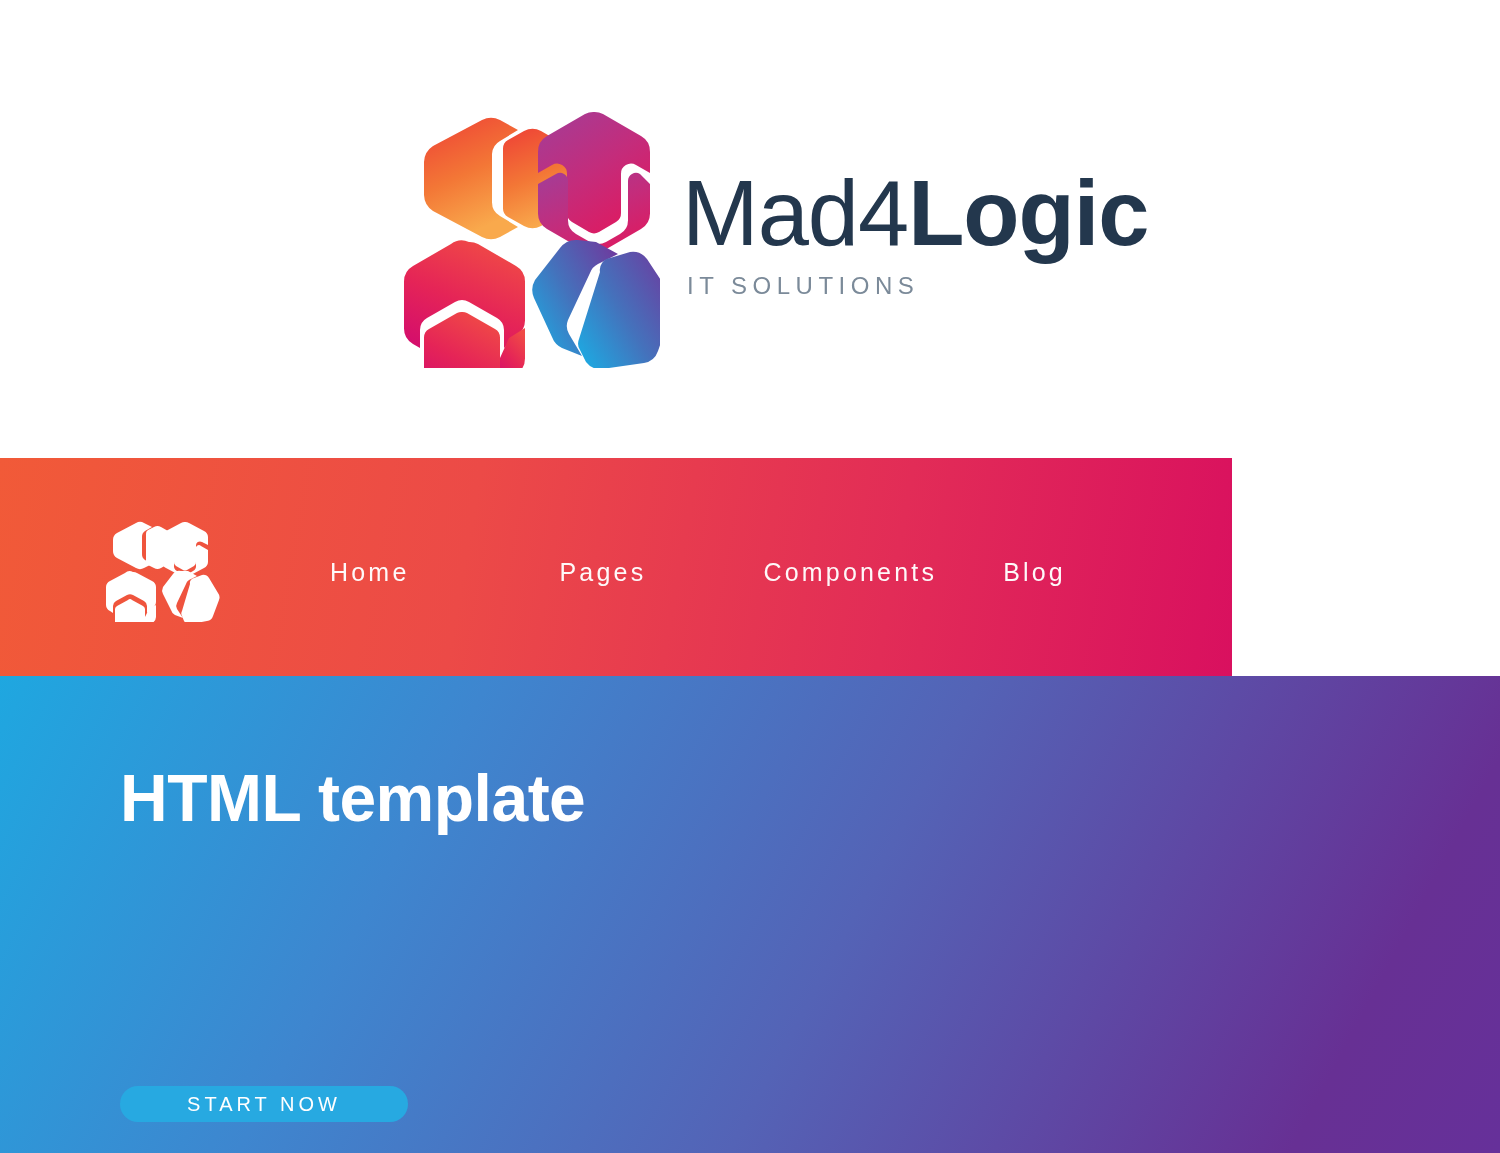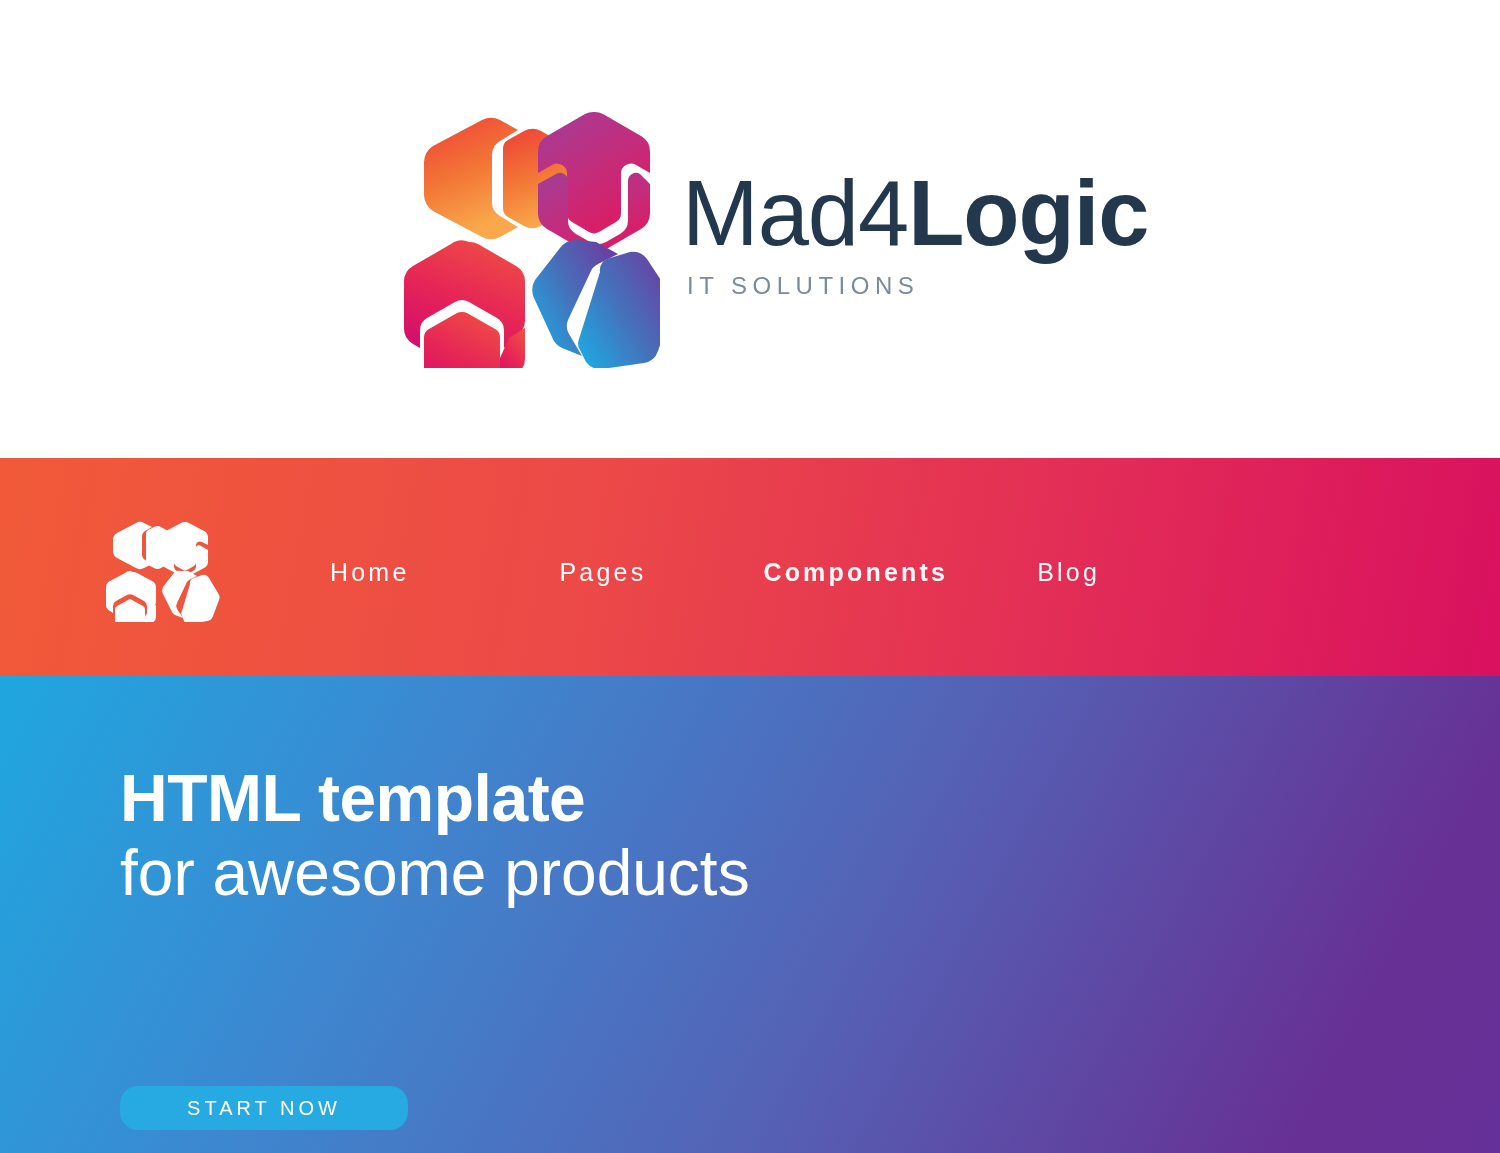--- a/index.html
+++ b/index.html
@@ -35,21 +35,21 @@
   .logo-name .w-light{ font-weight:300; }
   .logo-name .w-bold{ font-weight:700; }
   .logo-tagline{
     margin-top:14px; margin-left:5px;
     font-size:24px; font-weight:400; color:#7b8a99;
     letter-spacing:5.5px; white-space:nowrap;
   }
 
   
   .navbar{
-    position:absolute; left:0; top:458px; width:1500px; height:218px;
+    position:absolute; left:0; top:458px; width:1232px; height:218px;
     background:linear-gradient(100deg, #F15A38 0%, #EC4A47 38%, #E22C57 72%, #D9105F 100%);
   }
   .nav-inner{
     position:absolute; left:0; top:0; right:0; bottom:0;
   }
   .nav-logo{
     position:absolute; left:104px; top:520px; width:116px; height:102px;
   }
   .nav-logo{ left:104px; top:62px; }
   .nav-logo svg{ display:block; width:116px; height:102px; }
@@ -59,21 +59,21 @@
     display:flex; align-items:center;
   }
   .nav-item{
     color:#ffffff; font-size:25px; font-weight:300;
     letter-spacing:3.2px; white-space:nowrap;
     text-decoration:none; cursor:pointer;
     opacity:0.97;
   }
   .nav-gap-1{ margin-right:150px; }
   .nav-gap-2{ margin-right:117px; }
-  .nav-gap-3{ margin-right:89px;font-weight:bold; }
+  .nav-gap-3{ margin-right:66px; }
 
   
   .hero{
     position:absolute; left:0; top:676px; width:1500px; height:477px;
     background:linear-gradient(118deg, #1FA7E0 0%, #3E86CF 28%, #5463B6 56%, #673094 88%, #66309A 100%);
     overflow:hidden;
   }
   .hero-copy{
     position:absolute; left:120px; top:88px;
   }
@@ -85,21 +85,21 @@
     color:#ffffff; font-size:64px; font-weight:300;
     letter-spacing:0px; line-height:1.12; white-space:nowrap;
     margin-top:4px;
   }
   .hero-cta{
     position:absolute; left:120px; top:1086px;
   }
   .hero-cta{ left:120px; top:410px; }
   .btn-start{
     display:inline-flex; align-items:center; justify-content:center;
-    width:288px; height:44px;
+    width:288px; height:36px;
     background:#27A9E1; border:none; border-radius:18px;
     color:#ffffff; font-size:20px; font-weight:400;
     letter-spacing:4px; cursor:pointer;
     font-family:"Liberation Sans", sans-serif;
   }
 </style>
 </head>
 <body>
 
 <div class="logo-banner">
@@ -246,18 +246,17 @@
       <a class="nav-item nav-gap-3">Components</a>
       <a class="nav-item">Blog</a>
     </nav>
 
   </div>
 </div>
 
 <div class="hero">
   <div class="hero-copy">
     <div class="hero-line1">HTML template</div>
-    <div class="hero-line2">for awesome products</div>
   </div>
   <div class="hero-cta">
     <button class="btn-start">START NOW</button>
   </div>
 </div>
 
 </body></html>

